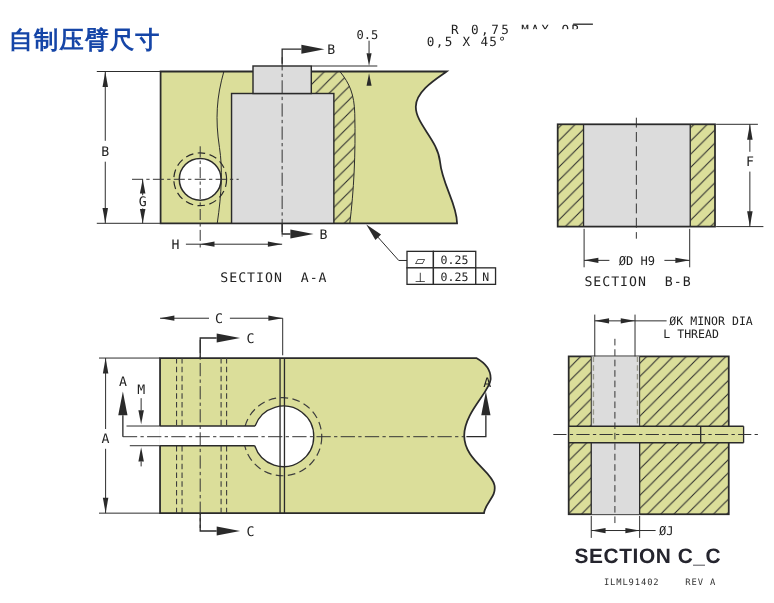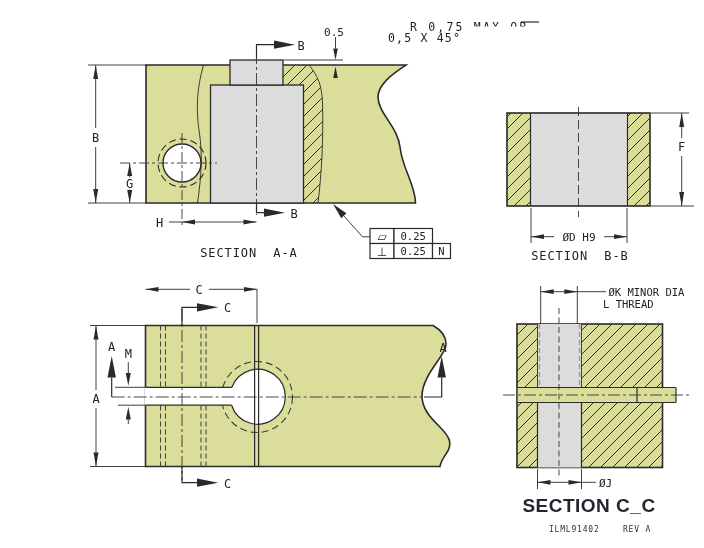--- a/index.html
+++ b/index.html
@@ -24,20 +24,21 @@
   .thin{fill:none;stroke:#2a2a2a;stroke-width:0.9;}
   .cl{fill:none;stroke:#333;stroke-width:0.9;}
   .hid{fill:none;stroke:#3d3d3d;stroke-width:1;}
   .arr{fill:#2a2a2a;stroke:none;}
   .cell{fill:#fff;stroke:#2a2a2a;stroke-width:1.2;}
 </style>
 </head>
 <body>
 
 <div class="stage">
+  <div class="title">自制压臂尺寸</div>
 
   <svg width="704" height="548" viewBox="0 0 704 548">
     <defs>
       <pattern id="hatch" width="12" height="12" patternUnits="userSpaceOnUse">
         <path d="M-3,3 L3,-3 M0,12 L12,0 M9,15 L15,9" stroke="#2c2c2c" stroke-width="1"></path>
       </pattern>
     </defs>
 
     <g>
       <path d="M146,65 L406,65 C396,72 378,83 378,97 C378,113 398,127 400,147 C402,168 415.5,185 415.5,203 L146,203 Z" fill="#dbde9a" stroke="#2a2a2a" stroke-width="1.6"></path>

